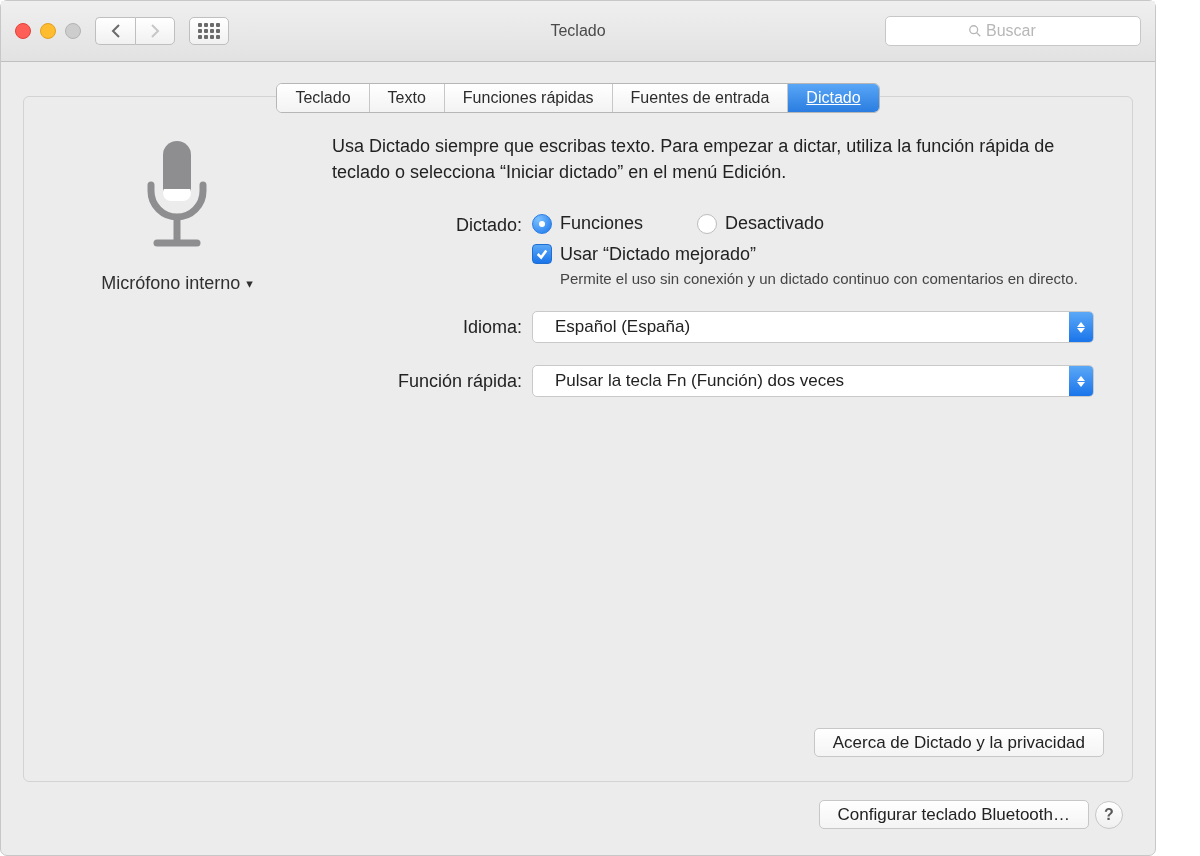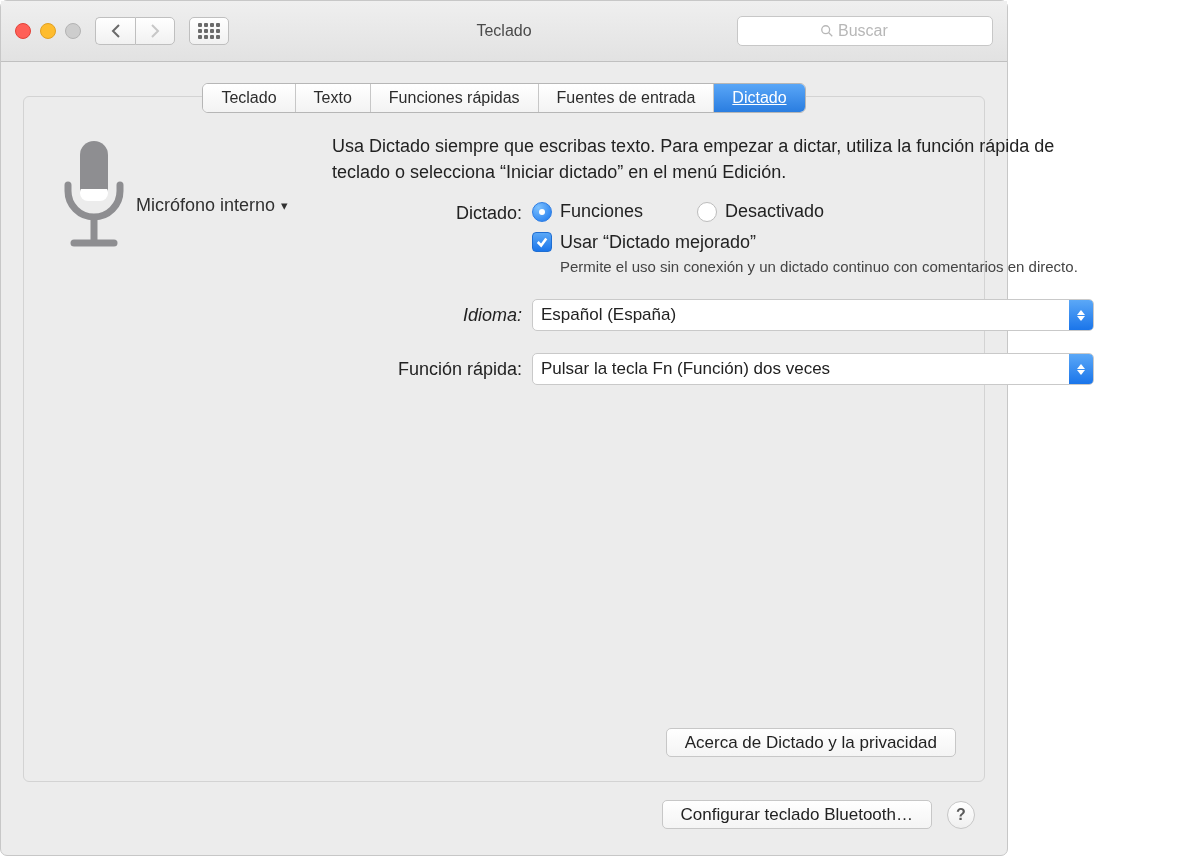--- a/index.html
+++ b/index.html
@@ -3,21 +3,21 @@
 <meta charset="utf-8">
 <style>
   html,body{margin:0;padding:0;}
   body{
     width:1200px;height:856px;
     font-family:-apple-system,"Helvetica Neue",Helvetica,Arial,sans-serif;
     background:#fff;
     overflow:hidden;
   }
   .window{
-    width:1008px;height:856px;
+    width:1156px;height:856px;
     background:#ececec;
     border:1px solid #c7c7c7;
     border-radius:7px;
     box-sizing:border-box;
     display:flex;flex-direction:column;
   }
   
   .toolbar{
     height:60px;
     background:linear-gradient(#efefef,#e2e2e2);
@@ -88,65 +88,65 @@
   }
   .tab:last-child{border-right:none;text-decoration:underline;}
   .tab.active{
     background:linear-gradient(#59a6f7,#2a7de0);
     color:#fff;
   }
   .main-row{
     display:flex;align-items:flex-start;gap:30px;
   }
   .mic-col{
-    width:250px;display:flex;flex-direction:row;align-items:center;
+    width:250px;display:flex;flex-direction:column;align-items:center;
     margin-top:4px;flex-shrink:0;
   }
   .mic-col .mic-icon svg{width:84px;height:120px;}
   .mic-label{
     margin-top:12px;color:#303030;font-size:18px;display:flex;align-items:center;gap:6px;
   }
   .mic-label .chev{font-size:13px;color:#303030;}
   .info-col{flex:1;color:#222;}
-  .desc{font-size:18px;line-height:1.45;margin-bottom:16px;}
+  .desc{font-size:18px;line-height:1.45;margin-bottom:28px;}
   .form{display:grid;grid-template-columns:190px 1fr;column-gap:10px;row-gap:22px;font-size:18px;align-items:start;}
   .lbl{text-align:right;padding-top:2px;}
   .radios{display:flex;gap:54px;align-items:center;}
   .radio{display:flex;align-items:center;gap:8px;}
   .r-outer{width:18px;height:18px;border-radius:50%;background:#fff;border:1px solid #bcbcbc;display:flex;align-items:center;justify-content:center;}
   .r-outer.on{background:radial-gradient(circle at 30% 25%,#7cc1ff,#1b76ec);border-color:#2d7de4;}
   .r-inner{width:6px;height:6px;background:#fff;border-radius:50%;}
   .check-row{display:flex;align-items:flex-start;gap:8px;margin-top:10px;}
   .cb{width:18px;height:18px;border-radius:4px;background:linear-gradient(#5ba8f7,#1a75ea);border:1px solid #1f6ed2;display:flex;align-items:center;justify-content:center;flex-shrink:0;}
   .cb svg{width:12px;height:12px;stroke:#fff;stroke-width:3;fill:none;}
   .check-text .main{font-size:18px;}
   .check-text .sub{font-size:15px;color:#444;margin-top:4px;line-height:1.35;}
   .select{
     display:flex;align-items:center;
     height:30px;background:#fff;border:1px solid #c9c9c9;border-radius:5px;
     overflow:hidden;font-size:17px;color:#222;width:560px;
   }
-  .select .sel-text{flex:1;padding:0 8px;}
+  .select .sel-text{flex:1;padding:0 22px;}
   .select .sel-caret{
     width:24px;align-self:stretch;background:linear-gradient(#5ba8f7,#1a75ea);
     display:flex;flex-direction:column;align-items:center;justify-content:center;gap:1px;
   }
   .sel-caret i{display:block;width:0;height:0;border-left:4px solid transparent;border-right:4px solid transparent;}
   .sel-caret i.up{border-bottom:5px solid #fff;}
   .sel-caret i.dn{border-top:5px solid #fff;}
   .spacer{flex:1;}
   .bottom-buttons{display:flex;justify-content:flex-end;}
   .push-btn{
     background:linear-gradient(#ffffff,#f4f4f4);
     border:1px solid #c7c7c7;border-radius:5px;
     padding:3px 18px;font-size:17px;color:#222;height:29px;box-sizing:border-box;
     display:flex;align-items:center;
   }
   .footer{
-    display:flex;justify-content:flex-end;align-items:center;gap:15px;
+    display:flex;justify-content:flex-end;align-items:center;gap:6px;
     padding:18px 10px 4px 0;
     text-align:right;
   }
   .help{
     width:26px;height:26px;border-radius:50%;border:1px solid #c7c7c7;background:linear-gradient(#ffffff,#efefef);
     display:flex;align-items:center;justify-content:center;color:#5a5a5a;font-size:16px;font-weight:bold;
   }
 </style>
 </head>
 <body>
@@ -254,21 +254,21 @@
                       <path d="M2 7 L6 11 L12 3"></path>
                     </svg>
                 </span>
                 <div class="check-text">
                   <div class="main">Usar “Dictado mejorado”</div>
                   <div class="sub">Permite el uso sin conexión y un dictado continuo con comentarios en directo.</div>
                 </div>
               </div>
             </div>
 
-            <div class="lbl" style="padding-top:6px;font-style:italic;">Idioma:</div>
+            <div class="lbl" style="padding-top:6px;">Idioma:</div>
             <div class="select">
               <span class="sel-text">Español (España)</span>
               <span class="sel-caret">
                   <i class="up"></i>
                   <i class="dn"></i>
                 </span>
             </div>
 
             <div class="lbl" style="padding-top:6px;">Función rápida:</div>
             <div class="select">

